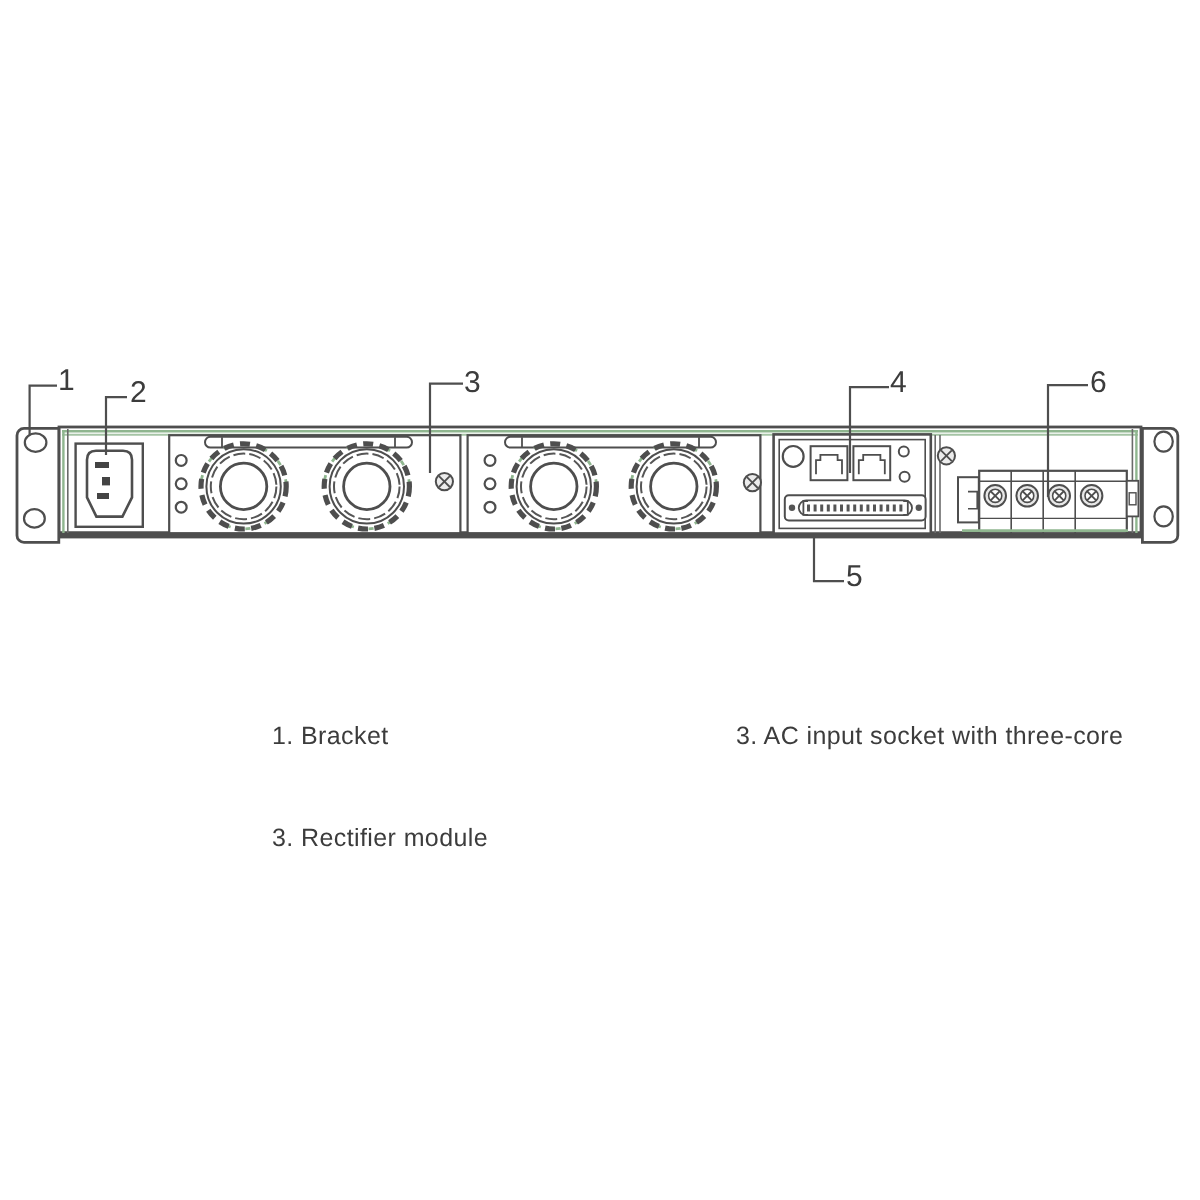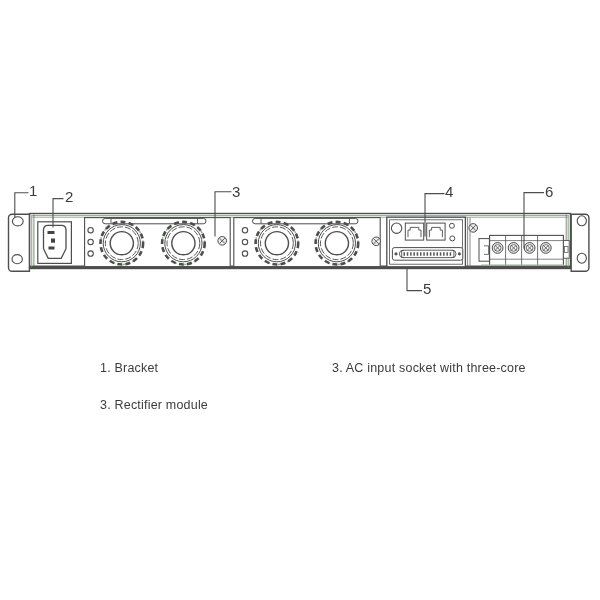--- a/index.html
+++ b/index.html
@@ -7,28 +7,28 @@
     position:relative;width:600px;height:600px;background:#ffffff;
     font-family:"Liberation Sans",sans-serif;overflow:hidden;
   }
   .stage svg{position:absolute;left:0;top:0;}
   .callout-num{
     position:absolute;font-size:15px;line-height:15px;color:#3c3c3c;
     font-family:"Liberation Sans",sans-serif;
   }
   .legend-item{
     position:absolute;font-size:12.5px;line-height:14px;color:#3c3c3c;
-    letter-spacing:.2px;font-family:"Liberation Sans",sans-serif;white-space:nowrap;
+    letter-spacing:.2px;font-family:"Liberation Sans",sans-serif;white-space:nowrap;margin-left:36px;
   }
   
   .n1{left:29px;top:183px;}  .n2{left:65px;top:189px;}
   .n3{left:232px;top:184px;} .n4{left:445px;top:184px;}
   .n5{left:423px;top:281px;} .n6{left:545px;top:184px;}
   .l1{left:100px;top:361px;} .l2{left:332px;top:361px;}
-  .l3{left:100px;top:398px;} .l4{left:336px;top:398px;}
+  .l3{left:100px;top:412px;} .l4{left:336px;top:398px;}
 </style>
 </head>
 <body>
 
 <div class="stage">
 
   <svg width="600" height="600" viewBox="0 0 600 600">
     <defs>
       <g id="fan">
         <circle r="21.3" fill="none" stroke="#8fb68f" stroke-width="1.4" stroke-dasharray="2.5 7.5"></circle>

